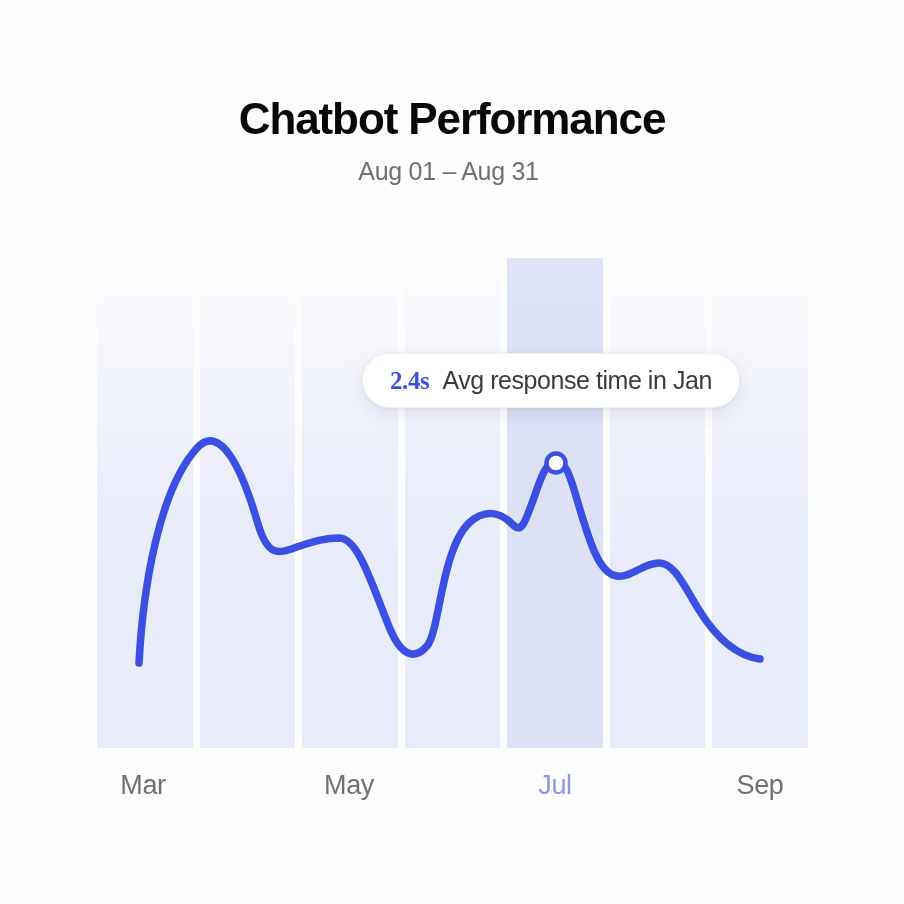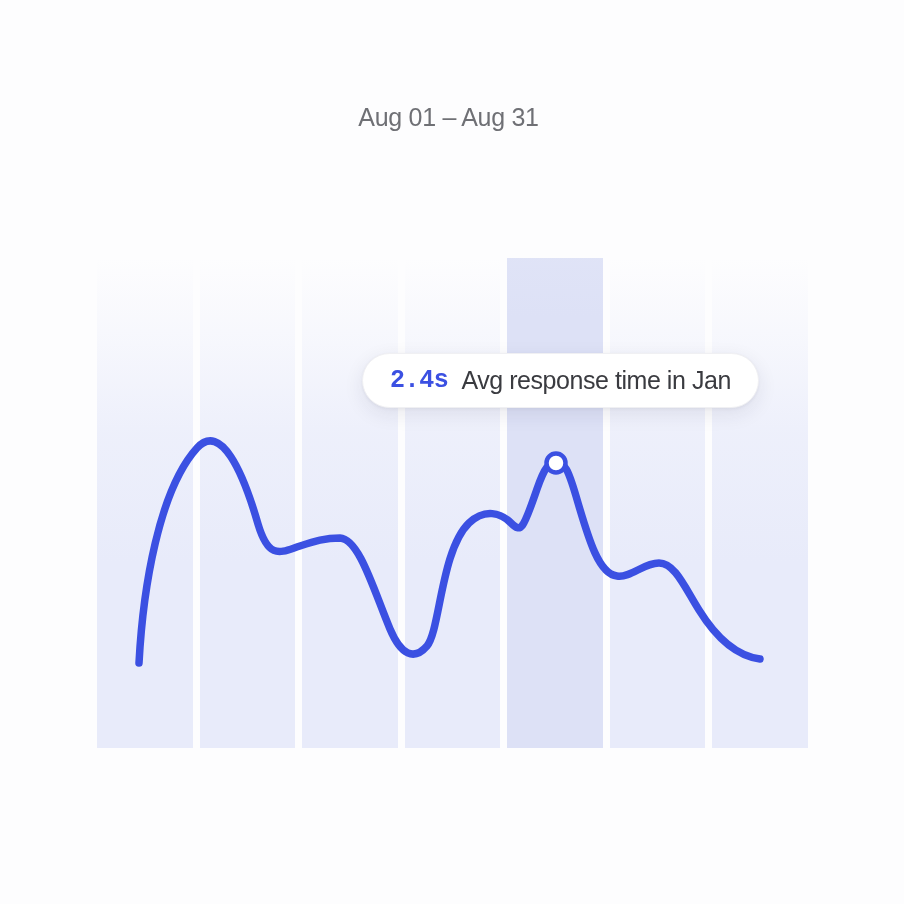--- a/index.html
+++ b/index.html
@@ -101,21 +101,21 @@
     gap: 13px;
     padding: 0 27px;
     background: #ffffff;
     border: 1px solid #f0f0f3;
     border-radius: 28px;
     box-shadow: 0 6px 20px rgba(30,35,70,0.09),
                 0 1px 3px rgba(30,35,70,0.06);
     white-space: nowrap;
   }
   .tooltip-value {
-    font-family: Liberation Mono, monospace;
+    font-family: Liberation Serif, serif;
     font-size: 25px;
     font-weight: 700;
     letter-spacing: -0.4px;
     color: #3b50e2;
   }
   .tooltip-label {
     font-family: "Liberation Sans", sans-serif;
     font-size: 25px;
     font-weight: 400;
     letter-spacing: -0.45px;
@@ -142,20 +142,21 @@
     white-space: nowrap;
   }
   .xtick.is-active { color: #8d95ea; }
 </style>
 </head>
 <body>
 
 <div class="card">
 
   <div class="header">
+    <h1 class="chart-title">Chatbot Performance</h1>
     <p class="chart-subtitle">Aug 01 – Aug 31</p>
   </div>
 
   <div class="plot">
 
     <div class="bands">
       <div class="band"></div>
       <div class="band"></div>
       <div class="band"></div>
       <div class="band"></div>
@@ -183,14 +184,20 @@
                C 620 381, 640 398, 663 401"></path>
       <circle cx="459" cy="205" r="9.5" fill="#ffffff" stroke="#3b50e2" stroke-width="4.5"></circle>
     </svg>
   </div>
 
   <div class="tooltip">
     <span class="tooltip-value">2.4s</span>
     <span class="tooltip-label">Avg response time in Jan</span>
   </div>
 
+  <div class="xaxis">
+    <span class="xtick" style="left:46px;">Mar</span>
+    <span class="xtick" style="left:252px;">May</span>
+    <span class="xtick is-active" style="left:458px;">Jul</span>
+    <span class="xtick" style="left:663px;">Sep</span>
+  </div>
 
 </div>
 
 </body></html>

